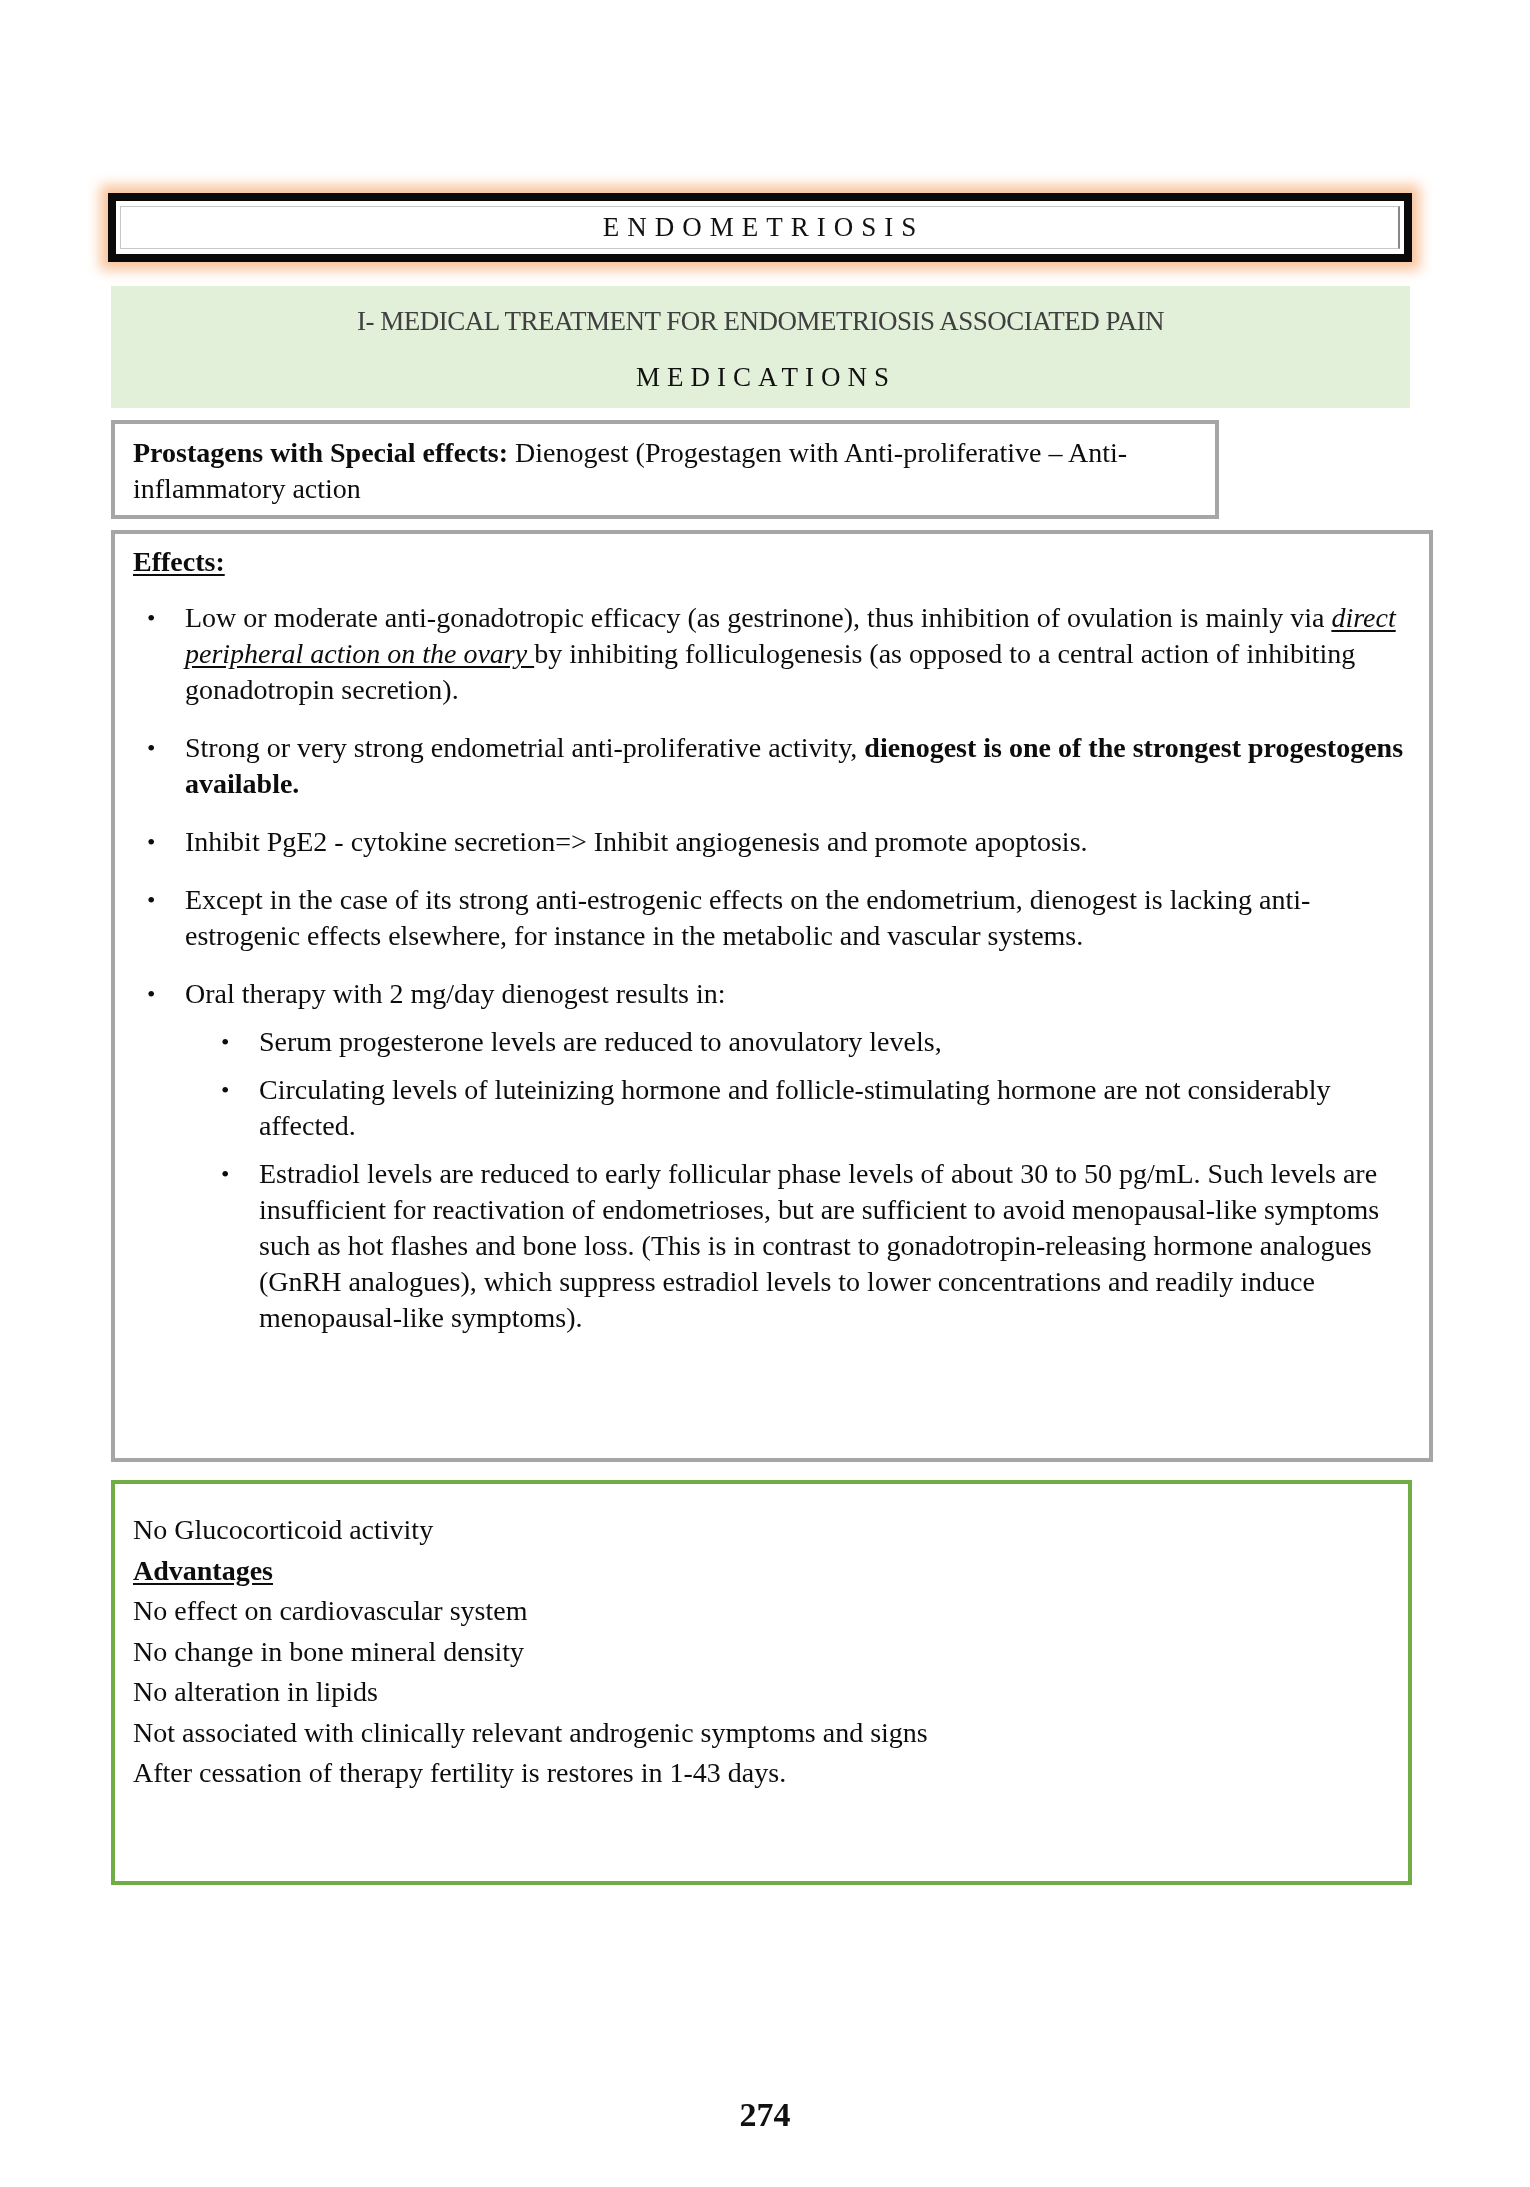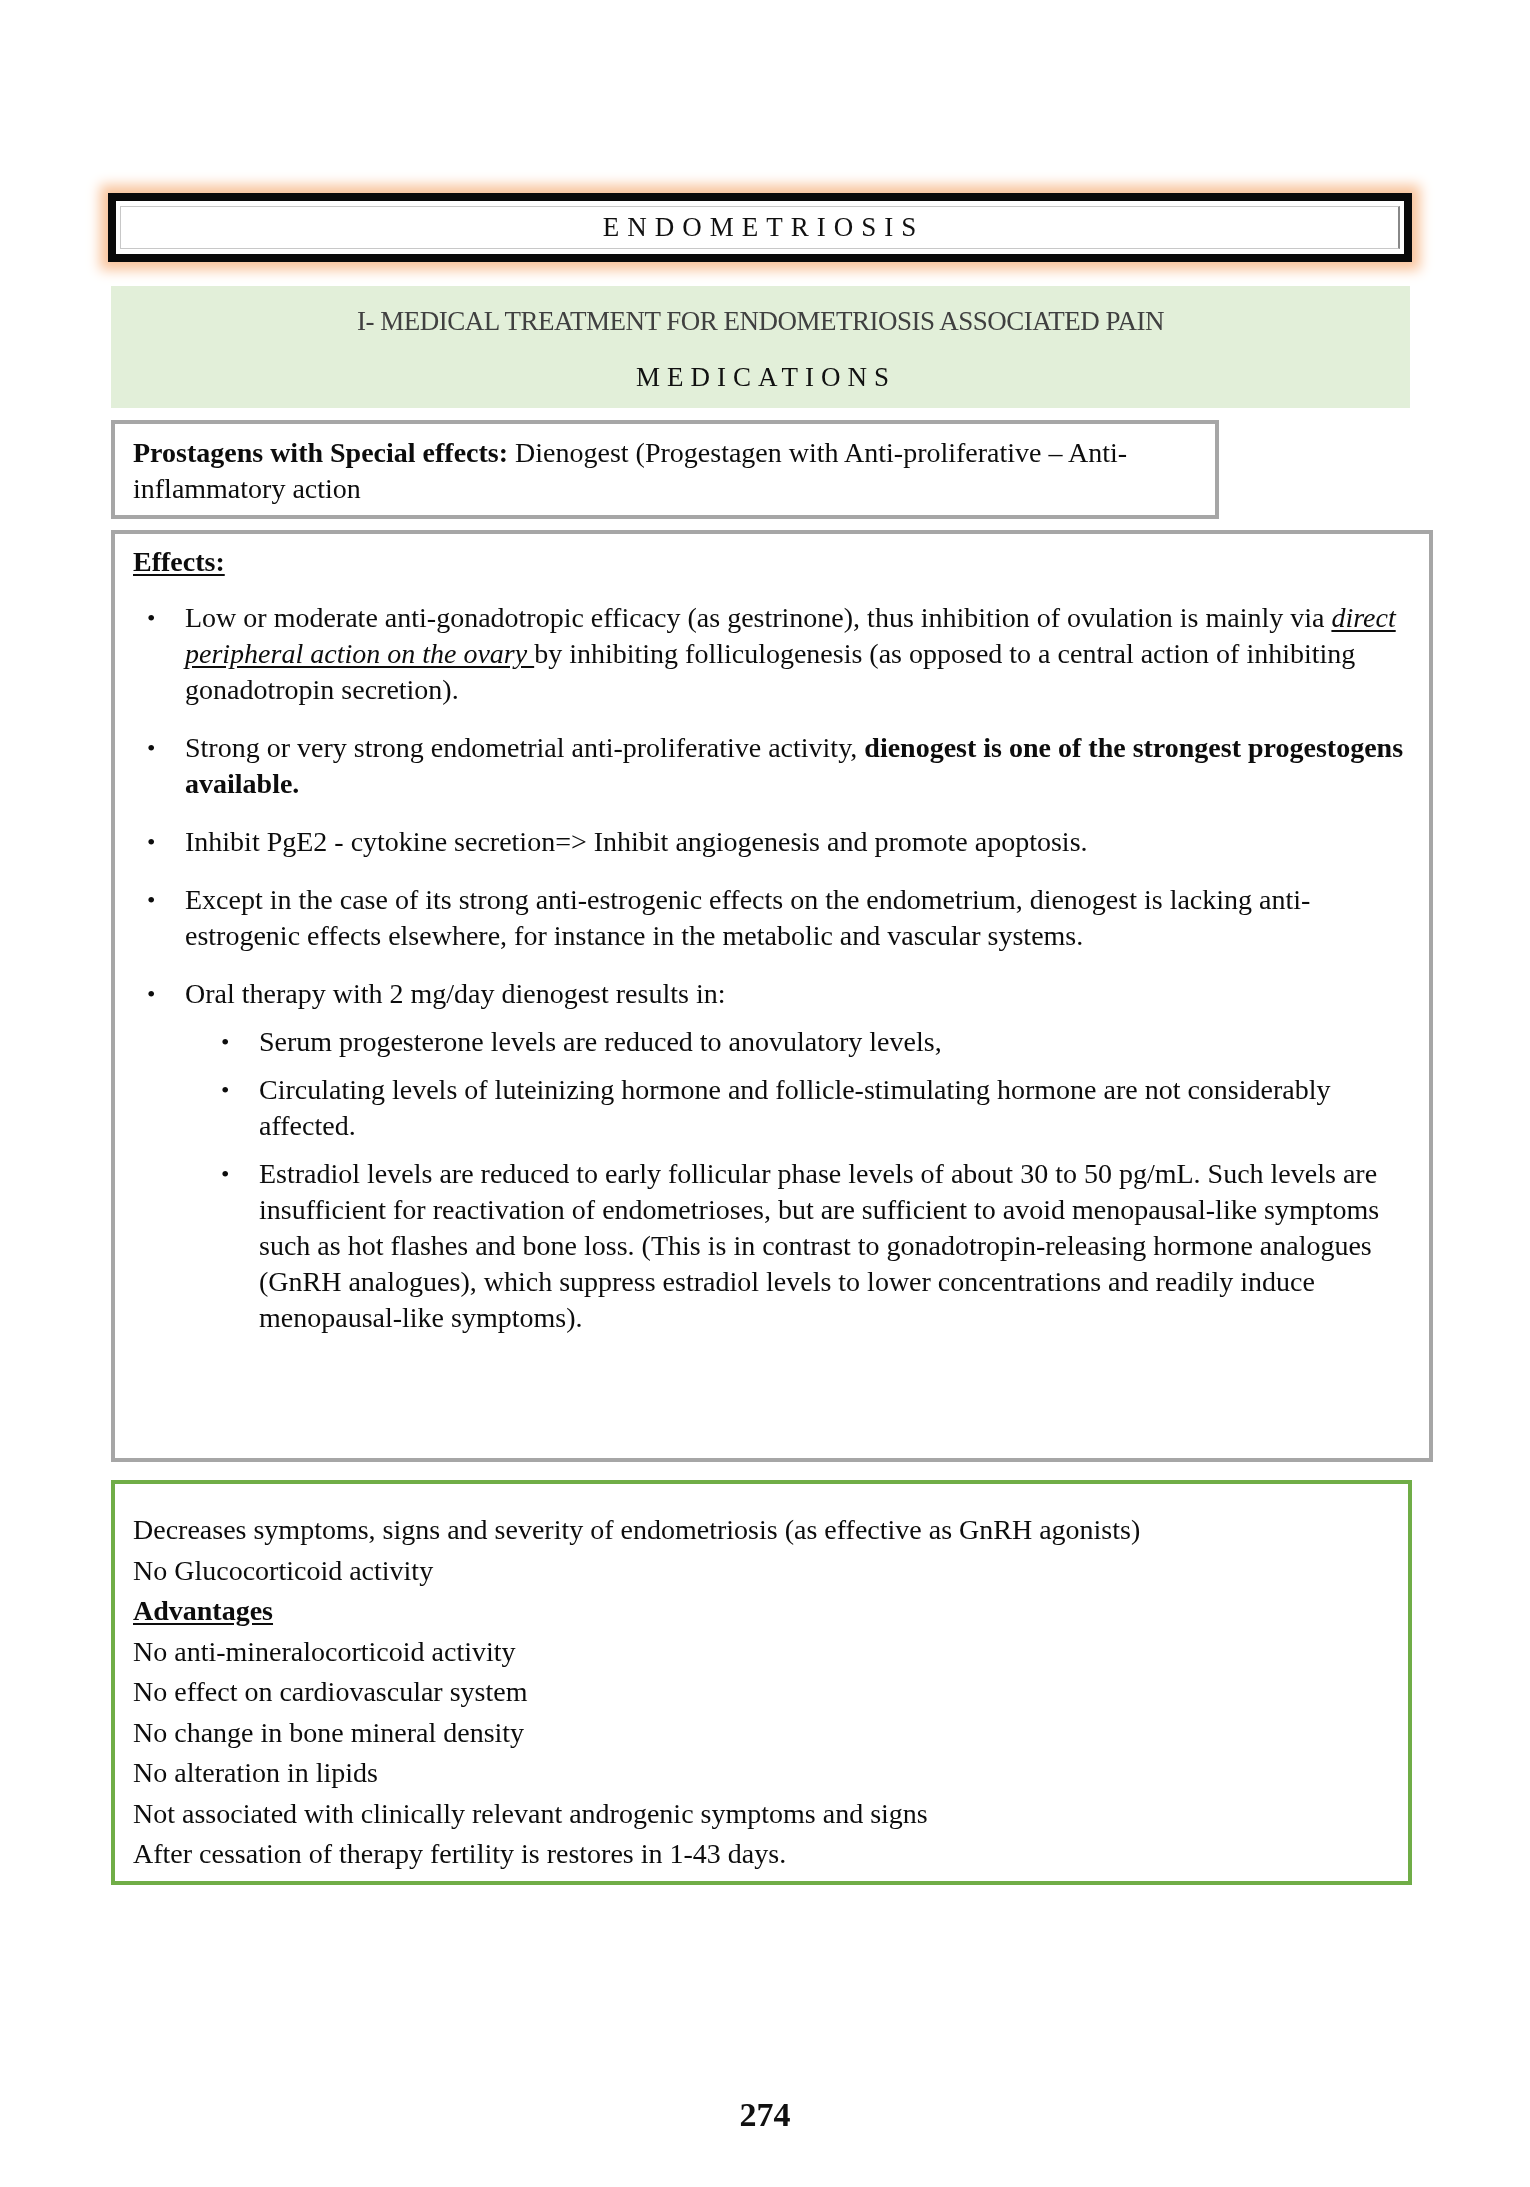--- a/index.html
+++ b/index.html
@@ -133,24 +133,22 @@
         <li>
           <span class="bullet">•</span>
           <span>Estradiol levels are reduced to early follicular phase levels of about 30 to 50&nbsp;pg/mL. Such levels are insufficient for reactivation of endometrioses, but are sufficient to avoid menopausal-like symptoms such as hot flashes and bone loss. (This is in contrast to gonadotropin-releasing hormone analogues (GnRH analogues), which suppress estradiol levels to lower concentrations and readily induce menopausal-like symptoms).</span>
         </li>
       </ul>
     </li>
   </ul>
 </div>
 
 <div id="advantages-box" class="abs">
-  <div class="line">Decreases symptoms, signs and severity of endometriosis (as effective as GnRH agonists)</div>
   <div class="line">No Glucocorticoid activity</div>
   <div class="line"><span id="advantages-heading">Advantages</span></div>
-  <div class="line">No anti-mineralocorticoid activity</div>
   <div class="line">No effect on cardiovascular system</div>
   <div class="line">No change in bone mineral density</div>
   <div class="line">No alteration in lipids</div>
   <div class="line">Not associated with clinically relevant androgenic symptoms and signs</div>
   <div class="line">After cessation of therapy fertility is restores in 1-43 days.</div>
 </div>
 
 <div id="page-number" class="abs">274</div>
 
 </body></html>

